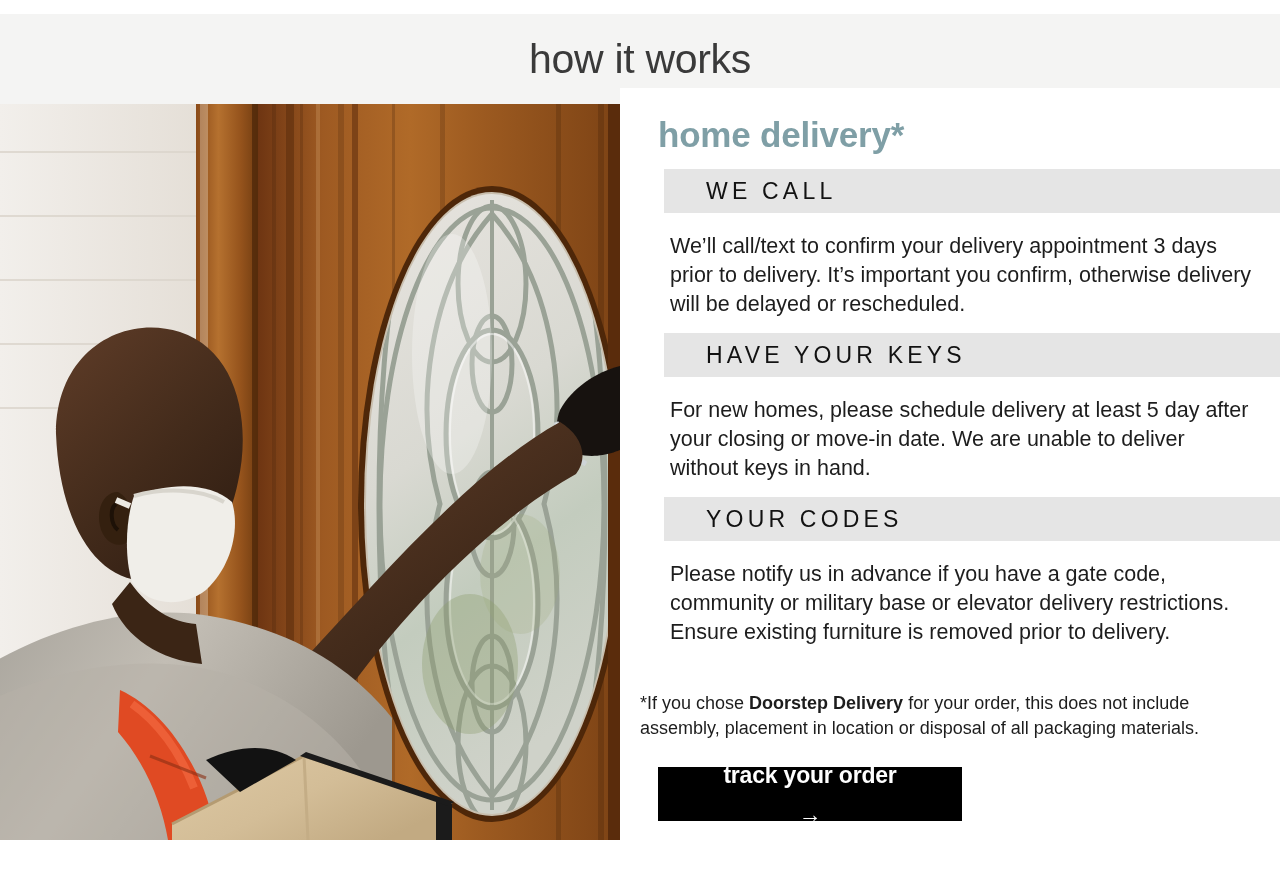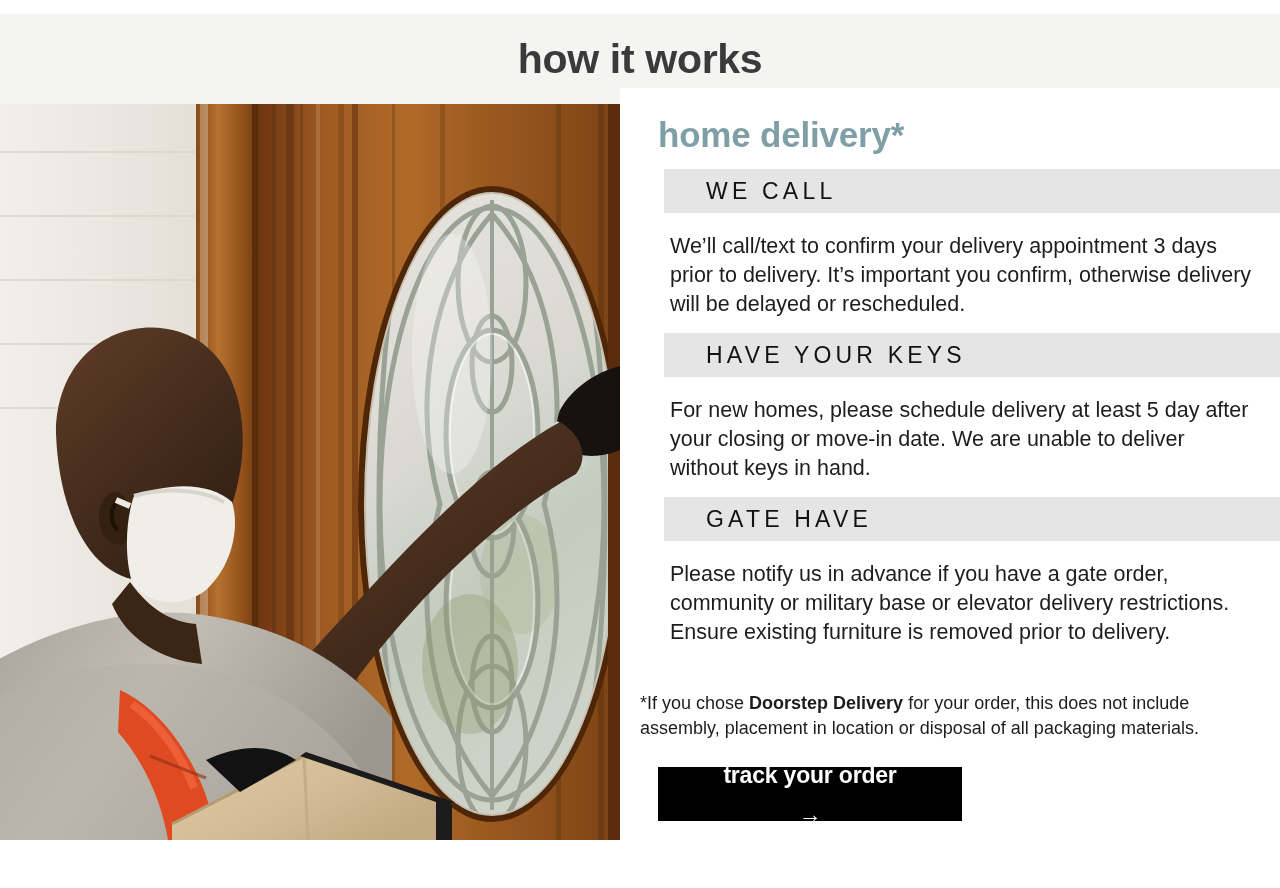--- a/index.html
+++ b/index.html
@@ -13,21 +13,21 @@
   .page { position: relative; width: 1280px; height: 888px; background: #ffffff; }
 
   
   .top-strip { position: absolute; left: 0; top: 0; width: 1280px; height: 14px; background: #ffffff; }
   .page-header {
     position: absolute; left: 0; top: 14px; width: 1280px; height: 90px;
     background: #f4f4f3;
     display: flex; align-items: center; justify-content: center;
   }
   .page-header h1 {
-    font-size: 41px; font-weight: bold; color: #3a3a3a;
+    font-size: 41px; font-weight: normal; color: #3a3a3a;
     letter-spacing: -0.3px; line-height: 1;
   }
 
   
   .photo {
     position: absolute; left: 0; top: 104px; width: 620px; height: 736px;
     overflow: hidden; background: #8a5a2a;
   }
   .photo svg { display: block; width: 620px; height: 736px; }
 
@@ -258,24 +258,24 @@
     </div>
 
     <div class="section-band">
       <span class="band-label">HAVE YOUR KEYS</span>
     </div>
     <div class="section-body">
       <p>For new homes, please schedule delivery at least 5 day after your closing or move-in date. We are unable to deliver without keys in hand.</p>
     </div>
 
     <div class="section-band">
-      <span class="band-label">GATE HAVE</span>
+      <span class="band-label">YOUR CODES</span>
     </div>
     <div class="section-body">
-      <p>Please notify us in advance if you have a gate order, community or military base or elevator delivery restrictions. Ensure existing furniture is removed prior to delivery.</p>
+      <p>Please notify us in advance if you have a gate code, community or military base or elevator delivery restrictions. Ensure existing furniture is removed prior to delivery.</p>
     </div>
 
     <div class="footnote">
       <span>*If you chose </span><b>Doorstep Delivery</b><span> for your order, this does not include assembly, placement in location or disposal of all packaging materials.</span>
     </div>
 
     <div class="cta-wrap">
       <button class="cta-button">
         <span>track your order</span>
         <span class="arrow">→</span>

